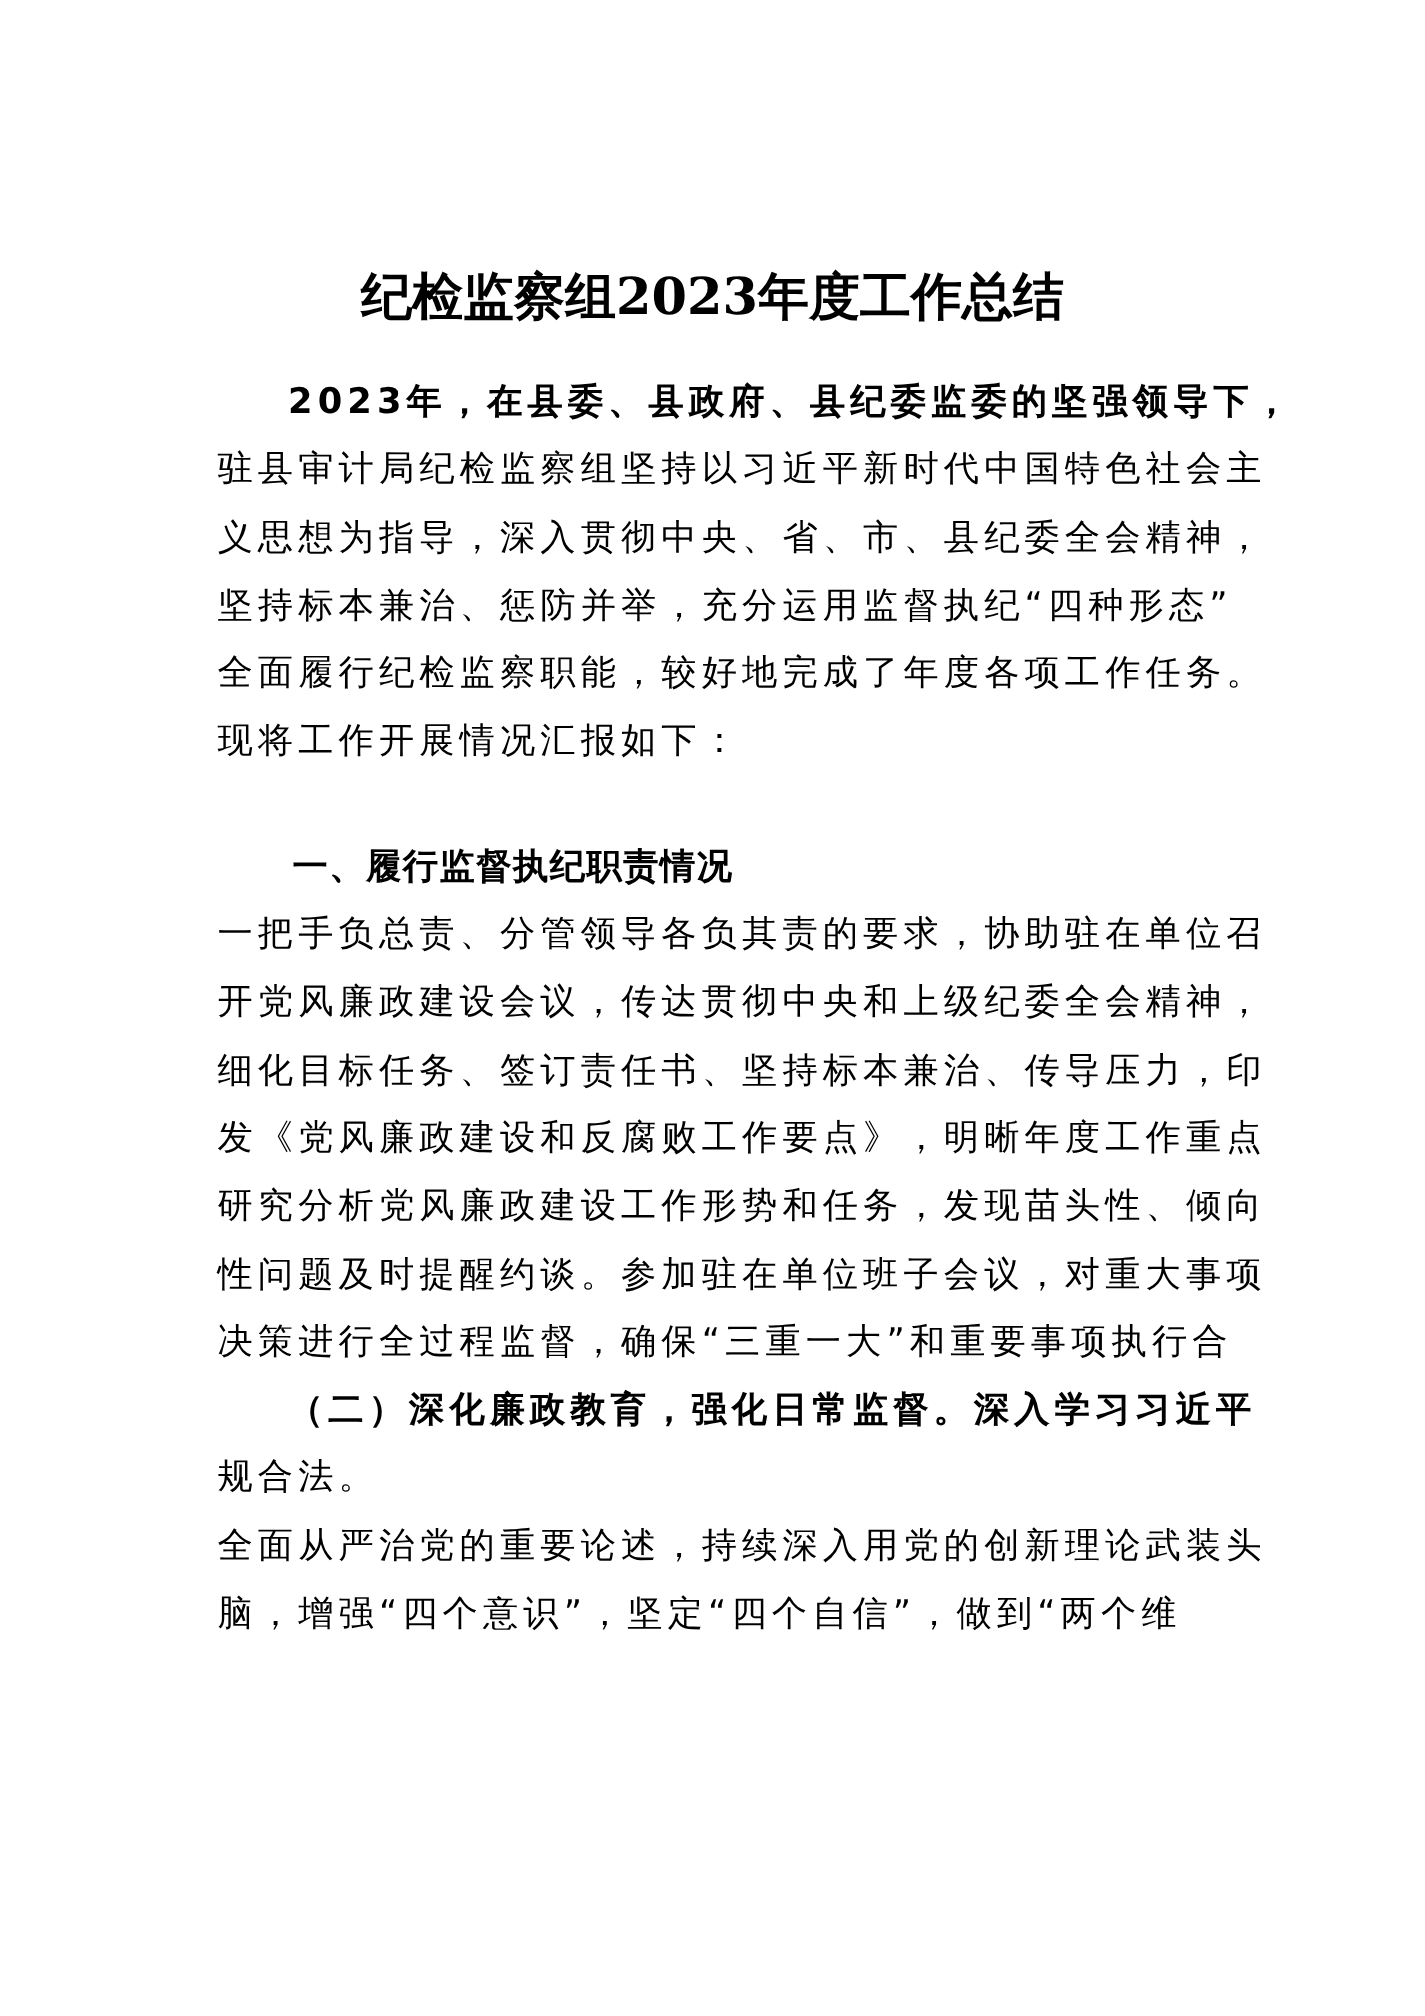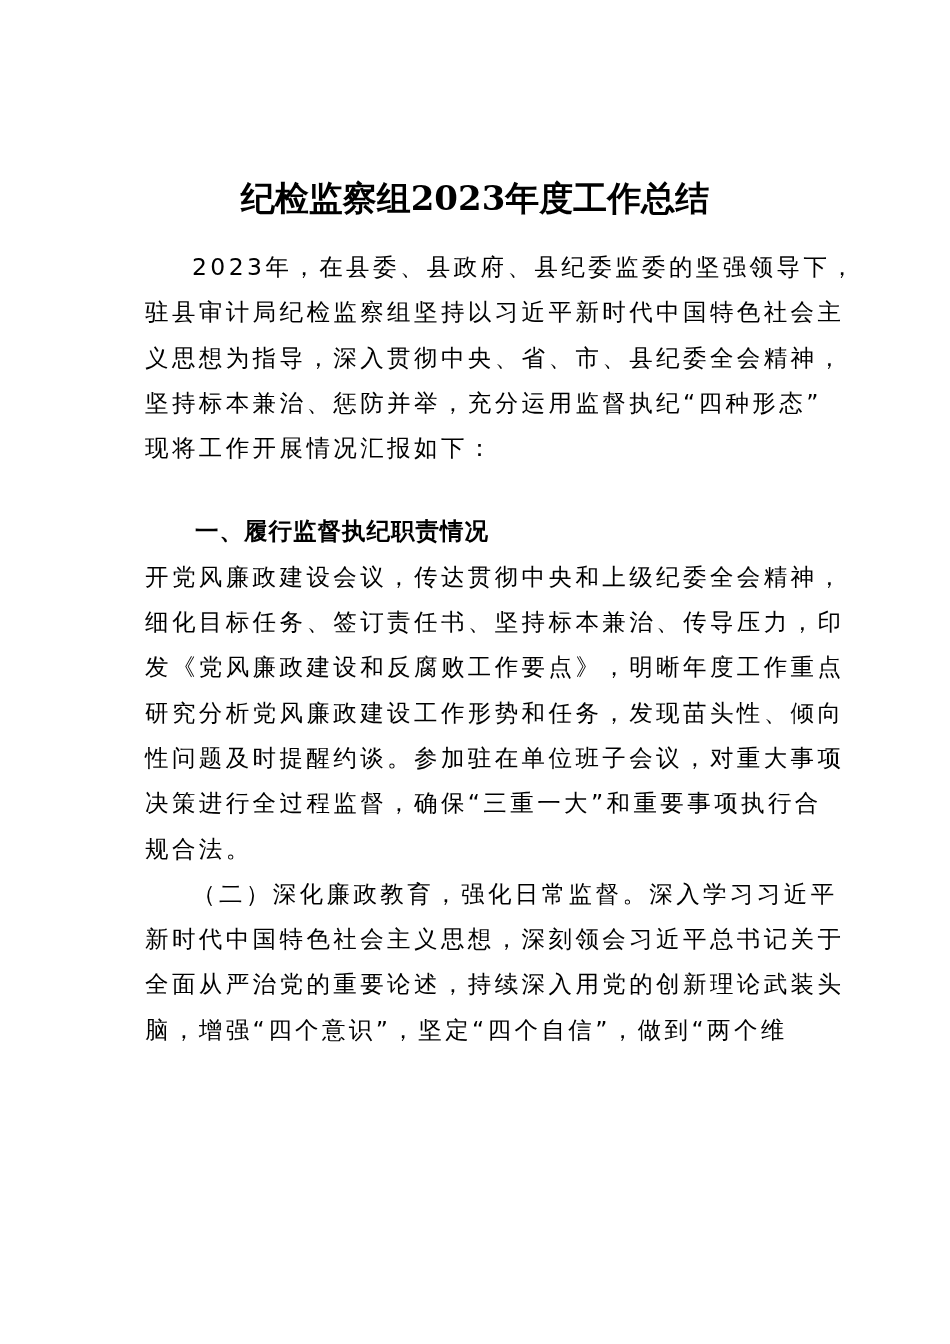--- a/index.html
+++ b/index.html
@@ -45,46 +45,48 @@
       height: 45.3px;
       line-height: 45.3px;
       font-size: 23.5px;
       white-space: nowrap;
       font-family: "DejaVu Sans", "Liberation Sans", sans-serif;
       letter-spacing: 3.4px;
       font-weight: normal;
     }
     .line.indent {
       padding-left: 47px;
+      font-weight: bold;
     }
     .line.heading {
       font-weight: bold;
       letter-spacing: 1px;
       padding-left: 50px;
       margin-top: 38px;
     }
   </style>
 </head>
 <body>
 
 <div class="page">
   <div class="title">纪检监察组2023年度工作总结</div>
 
   <div class="body-text">
     <div class="line indent">2023年，在县委、县政府、县纪委监委的坚强领导下，</div>
     <div class="line">驻县审计局纪检监察组坚持以习近平新时代中国特色社会主</div>
     <div class="line">义思想为指导，深入贯彻中央、省、市、县纪委全会精神，</div>
     <div class="line">坚持标本兼治、惩防并举，充分运用监督执纪“四种形态”</div>
+    <div class="line">全面履行纪检监察职能，较好地完成了年度各项工作任务。</div>
     <div class="line">现将工作开展情况汇报如下：</div>
     <div class="line heading">一、履行监督执纪职责情况</div>
+    <div class="line">一把手负总责、分管领导各负其责的要求，协助驻在单位召</div>
     <div class="line">开党风廉政建设会议，传达贯彻中央和上级纪委全会精神，</div>
     <div class="line">细化目标任务、签订责任书、坚持标本兼治、传导压力，印</div>
     <div class="line">发《党风廉政建设和反腐败工作要点》，明晰年度工作重点</div>
     <div class="line">研究分析党风廉政建设工作形势和任务，发现苗头性、倾向</div>
     <div class="line">性问题及时提醒约谈。参加驻在单位班子会议，对重大事项</div>
     <div class="line">决策进行全过程监督，确保“三重一大”和重要事项执行合</div>
+    <div class="line indent">（二）深化廉政教育，强化日常监督。深入学习习近平</div>
     <div class="line">规合法。</div>
-    <div class="line indent">（二）深化廉政教育，强化日常监督。深入学习习近平</div>
-    <div class="line">新时代中国特色社会主义思想，深刻领会习近平总书记关于</div>
     <div class="line">全面从严治党的重要论述，持续深入用党的创新理论武装头</div>
     <div class="line">脑，增强“四个意识”，坚定“四个自信”，做到“两个维</div>
   </div>
 </div>
 
 </body></html>

